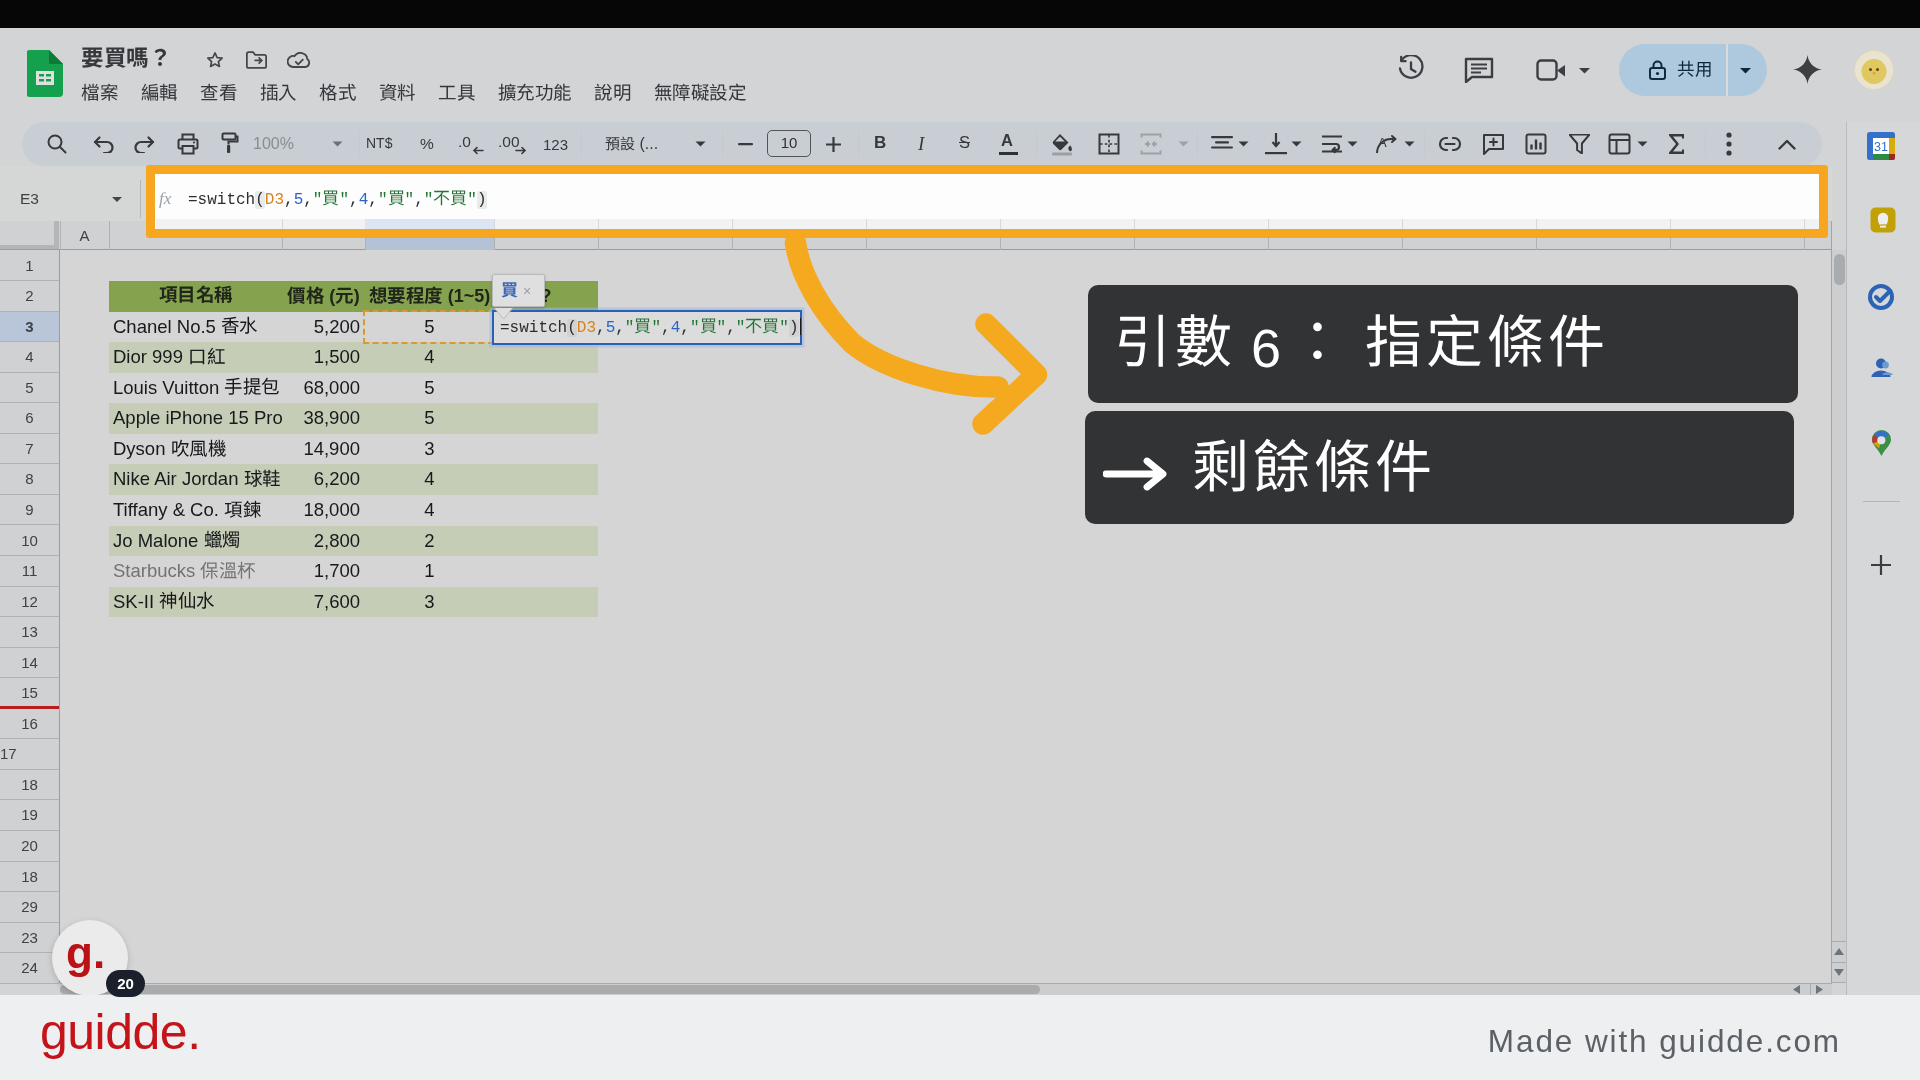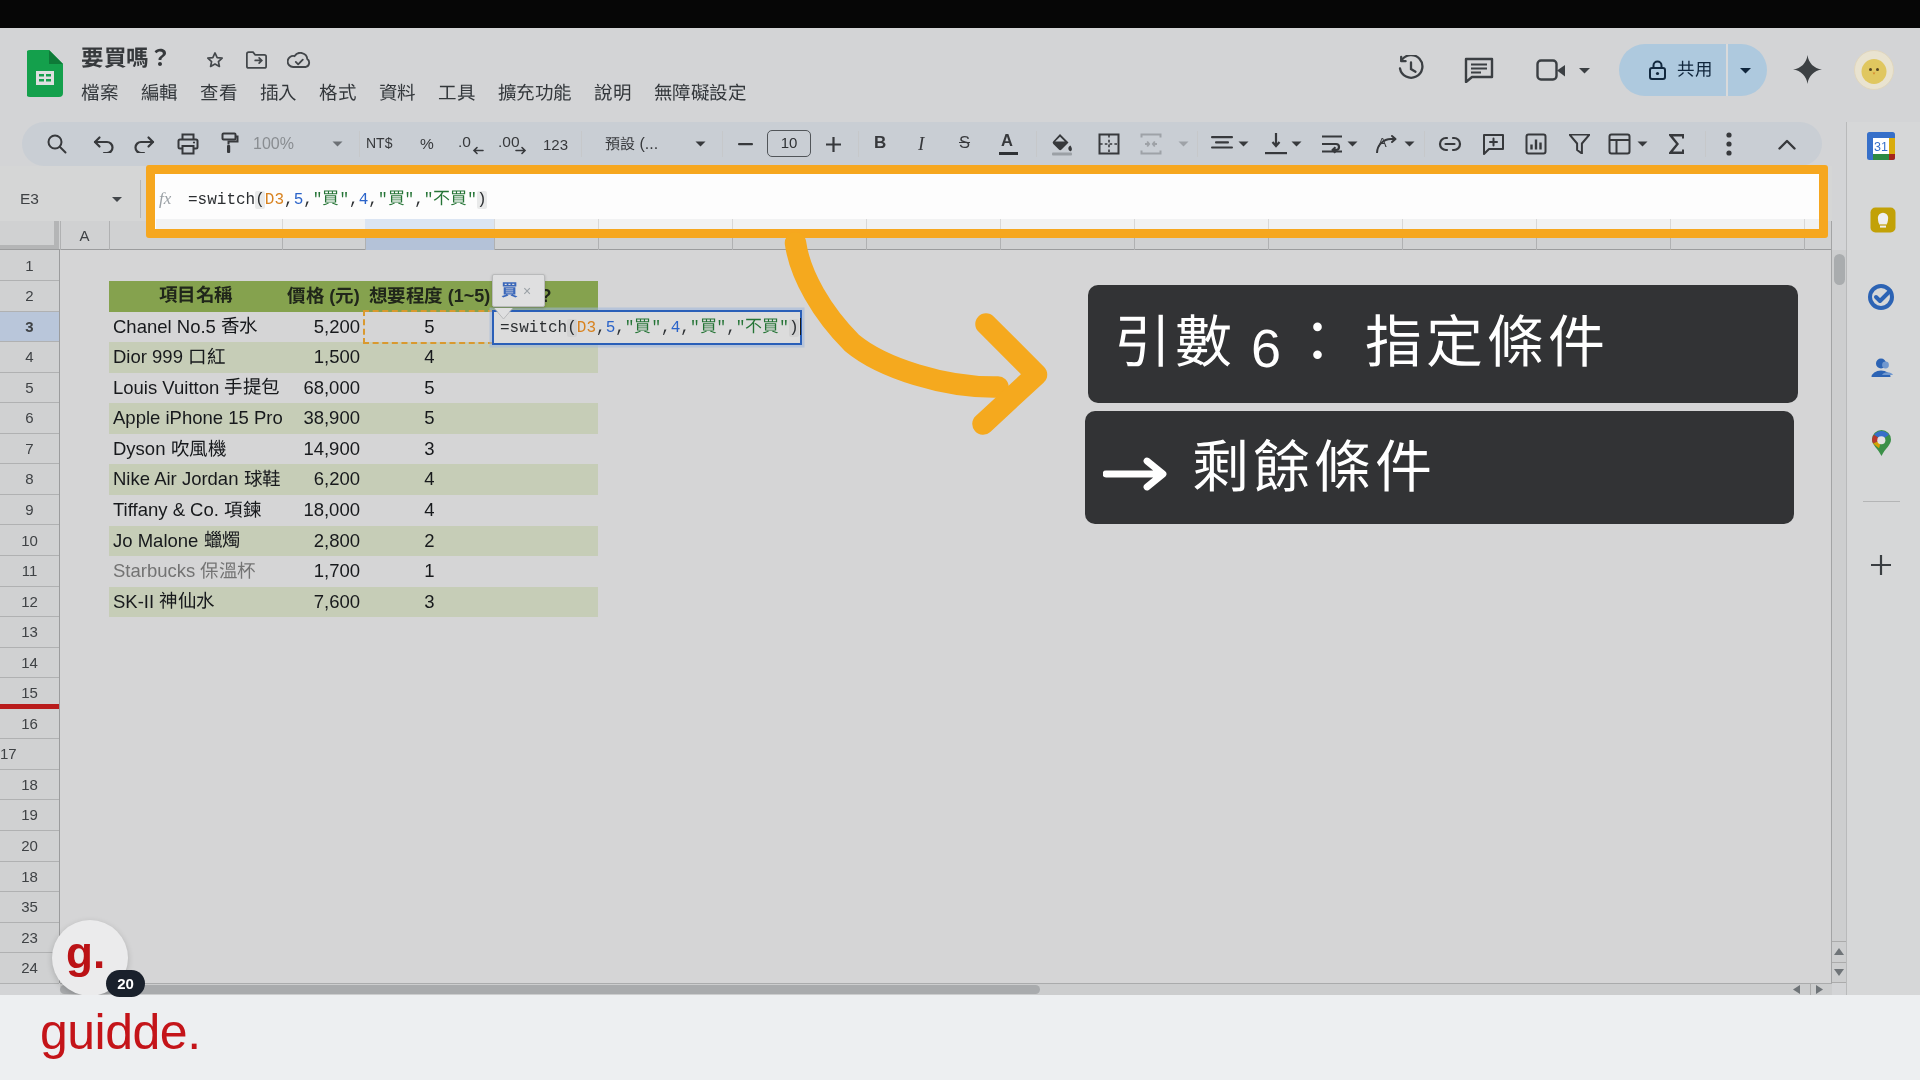--- a/index.html
+++ b/index.html
@@ -117,28 +117,28 @@
 <div style="position:absolute;left:0;top:372.7px;width:59px;height:30.55px;line-height:30.55px;text-align:center;font-size:15px;color:#3f4245;border-bottom:1px solid #b0b1b2">5</div>
 <div style="position:absolute;left:0;top:403.2px;width:59px;height:30.55px;line-height:30.55px;text-align:center;font-size:15px;color:#3f4245;border-bottom:1px solid #b0b1b2">6</div>
 <div style="position:absolute;left:0;top:433.8px;width:59px;height:30.55px;line-height:30.55px;text-align:center;font-size:15px;color:#3f4245;border-bottom:1px solid #b0b1b2">7</div>
 <div style="position:absolute;left:0;top:464.4px;width:59px;height:30.55px;line-height:30.55px;text-align:center;font-size:15px;color:#3f4245;border-bottom:1px solid #b0b1b2">8</div>
 <div style="position:absolute;left:0;top:494.9px;width:59px;height:30.55px;line-height:30.55px;text-align:center;font-size:15px;color:#3f4245;border-bottom:1px solid #b0b1b2">9</div>
 <div style="position:absolute;left:0;top:525.5px;width:59px;height:30.55px;line-height:30.55px;text-align:center;font-size:15px;color:#3f4245;border-bottom:1px solid #b0b1b2">10</div>
 <div style="position:absolute;left:0;top:556.0px;width:59px;height:30.55px;line-height:30.55px;text-align:center;font-size:15px;color:#3f4245;border-bottom:1px solid #b0b1b2">11</div>
 <div style="position:absolute;left:0;top:586.5px;width:59px;height:30.55px;line-height:30.55px;text-align:center;font-size:15px;color:#3f4245;border-bottom:1px solid #b0b1b2">12</div>
 <div style="position:absolute;left:0;top:617.1px;width:59px;height:30.55px;line-height:30.55px;text-align:center;font-size:15px;color:#3f4245;border-bottom:1px solid #b0b1b2">13</div>
 <div style="position:absolute;left:0;top:647.7px;width:59px;height:30.55px;line-height:30.55px;text-align:center;font-size:15px;color:#3f4245;border-bottom:1px solid #b0b1b2">14</div>
-<div style="position:absolute;left:0;top:678.2px;width:59px;height:30.55px;line-height:30.55px;text-align:center;font-size:15px;color:#3f4245;border-bottom:5px solid #b91c1c">15</div>
+<div style="position:absolute;left:0;top:678.2px;width:59px;height:30.55px;line-height:30.55px;text-align:center;font-size:15px;color:#3f4245;border-bottom:3px solid #b91c1c">15</div>
 <div style="position:absolute;left:0;top:708.8px;width:59px;height:30.55px;line-height:30.55px;text-align:center;font-size:15px;color:#3f4245;border-bottom:1px solid #b0b1b2">16</div>
 <div style="position:absolute;left:0;top:739.3px;width:59px;height:30.55px;line-height:30.55px;font-size:15px;color:#3f4245;border-bottom:1px solid #b0b1b2">17</div>
 <div style="position:absolute;left:0;top:769.9px;width:59px;height:30.55px;line-height:30.55px;text-align:center;font-size:15px;color:#3f4245;border-bottom:1px solid #b0b1b2">18</div>
 <div style="position:absolute;left:0;top:800.4px;width:59px;height:30.55px;line-height:30.55px;text-align:center;font-size:15px;color:#3f4245;border-bottom:1px solid #b0b1b2">19</div>
 <div style="position:absolute;left:0;top:831.0px;width:59px;height:30.55px;line-height:30.55px;text-align:center;font-size:15px;color:#3f4245;border-bottom:1px solid #b0b1b2">20</div>
 <div style="position:absolute;left:0;top:861.5px;width:59px;height:30.55px;line-height:30.55px;text-align:center;font-size:15px;color:#3f4245;border-bottom:1px solid #b0b1b2">18</div>
-<div style="position:absolute;left:0;top:892.1px;width:59px;height:30.55px;line-height:30.55px;text-align:center;font-size:15px;color:#3f4245;border-bottom:1px solid #b0b1b2">35</div>
+<div style="position:absolute;left:0;top:892.1px;width:59px;height:30.55px;line-height:30.55px;text-align:center;font-size:15px;color:#3f4245;border-bottom:1px solid #b0b1b2">29</div>
 <div style="position:absolute;left:0;top:922.6px;width:59px;height:30.55px;line-height:30.55px;text-align:center;font-size:15px;color:#3f4245;border-bottom:1px solid #b0b1b2">23</div>
 <div style="position:absolute;left:0;top:953.1px;width:59px;height:30.55px;line-height:30.55px;text-align:center;font-size:15px;color:#3f4245;border-bottom:1px solid #b0b1b2">24</div>
 <svg style="position:absolute;left:27px;top:50px" width="36" height="47" viewBox="0 0 36 47">
 <path d="M3 0 h19 l14 14 v29 a4 4 0 0 1 -4 4 h-29 a4 4 0 0 1 -4 -4 v-39 a4 4 0 0 1 4 -4 z" fill="#14a04c"></path>
 <path d="M22 0 l14 14 h-14 z" fill="#0e7a38"></path>
 <path d="M9 21h18v14H9z M12 24v2.5h5v-2.5z M19 24v2.5h5v-2.5z M12 29v2.5h5v-2.5z M19 29v2.5h5v-2.5z" fill="#dedfdf" fill-rule="evenodd"></path>
     </svg>
 <div style="position:absolute;left:81px;top:46px;height:24px;line-height:24px;font-size:21px;color:#36393c;white-space:nowrap"><svg class="cg" viewBox="0 0 1000 1000" style="width:22.5px;height:22.5px;vertical-align:-0.12em">
         <use href="#g0"></use>
       </svg><svg class="cg" viewBox="0 0 1000 1000" style="width:22.5px;height:22.5px;vertical-align:-0.12em">
@@ -655,13 +655,14 @@
 <svg style="position:absolute;left:1793px;top:985px" width="7" height="9" viewBox="0 0 7 9">
       <path d="M7 0 v9 L0 4.5 z" fill="#6f7478"></path>
     </svg>
 <svg style="position:absolute;left:1816px;top:985px" width="7" height="9" viewBox="0 0 7 9">
       <path d="M0 0 v9 L7 4.5 z" fill="#6f7478"></path>
     </svg>
 <div style="position:absolute;left:52px;top:920px;width:76px;height:76px;border-radius:50%;background:#ebebec;box-shadow:0 2px 6px rgba(0,0,0,0.18)"></div>
 <div style="position:absolute;left:66px;top:928px;width:60px;height:60px;font-size:44px;font-weight:bold;color:#bb1216;font-family:'Liberation Sans',sans-serif">g.</div>
 <div style="position:absolute;left:0;top:995px;width:1920px;height:85px;background:#edeff1"></div>
 <div style="position:absolute;left:40px;top:1003px;font-size:50px;font-weight:normal;letter-spacing:-0.5px;color:#c41419">guidde.</div>
+<div style="position:absolute;left:1440px;top:1023px;width:401px;text-align:right;font-size:31.5px;letter-spacing:1.9px;color:#5b6167">Made with guidde.com</div>
 <div style="position:absolute;left:106px;top:969.5px;width:39px;height:27px;border-radius:13.5px;background:#1a212c;color:#fff;font-size:15px;font-weight:bold;text-align:center;line-height:27px">20</div>
 </div>
 </body></html>

